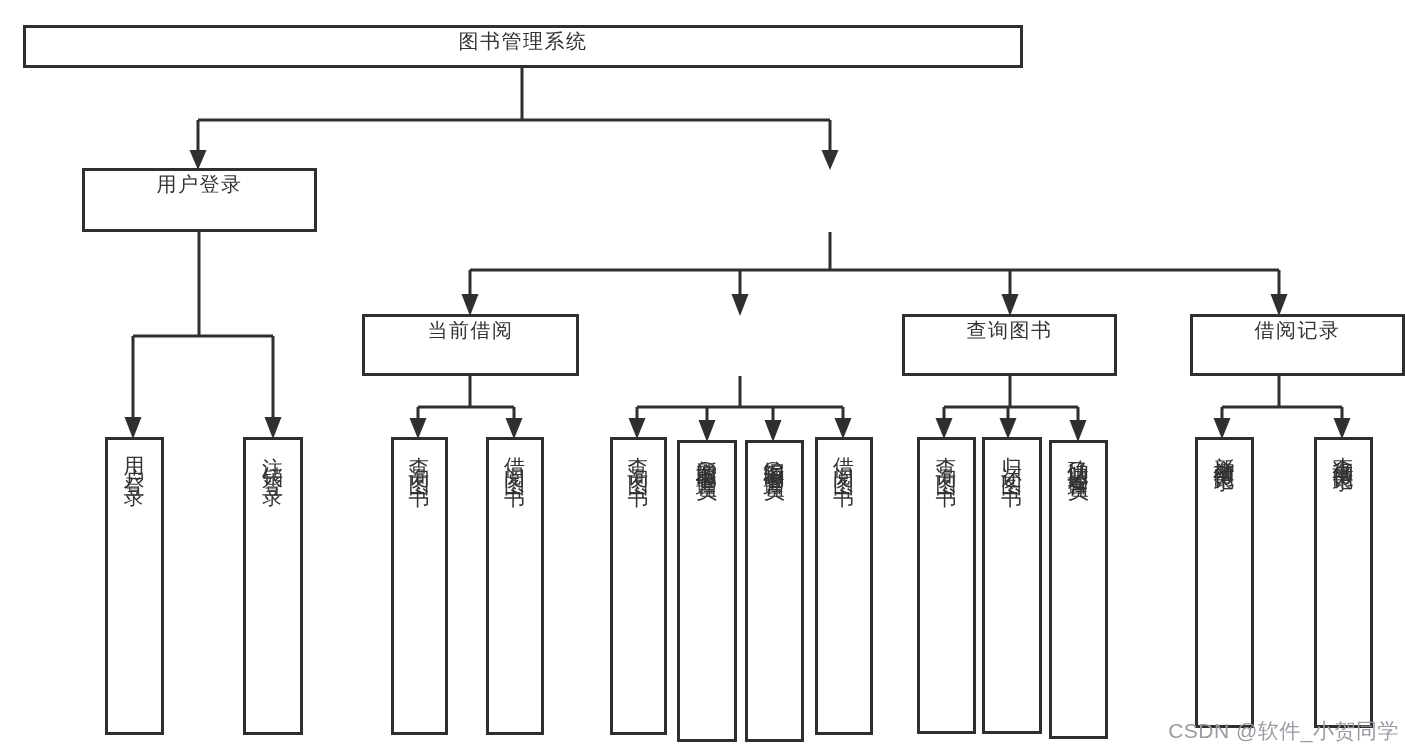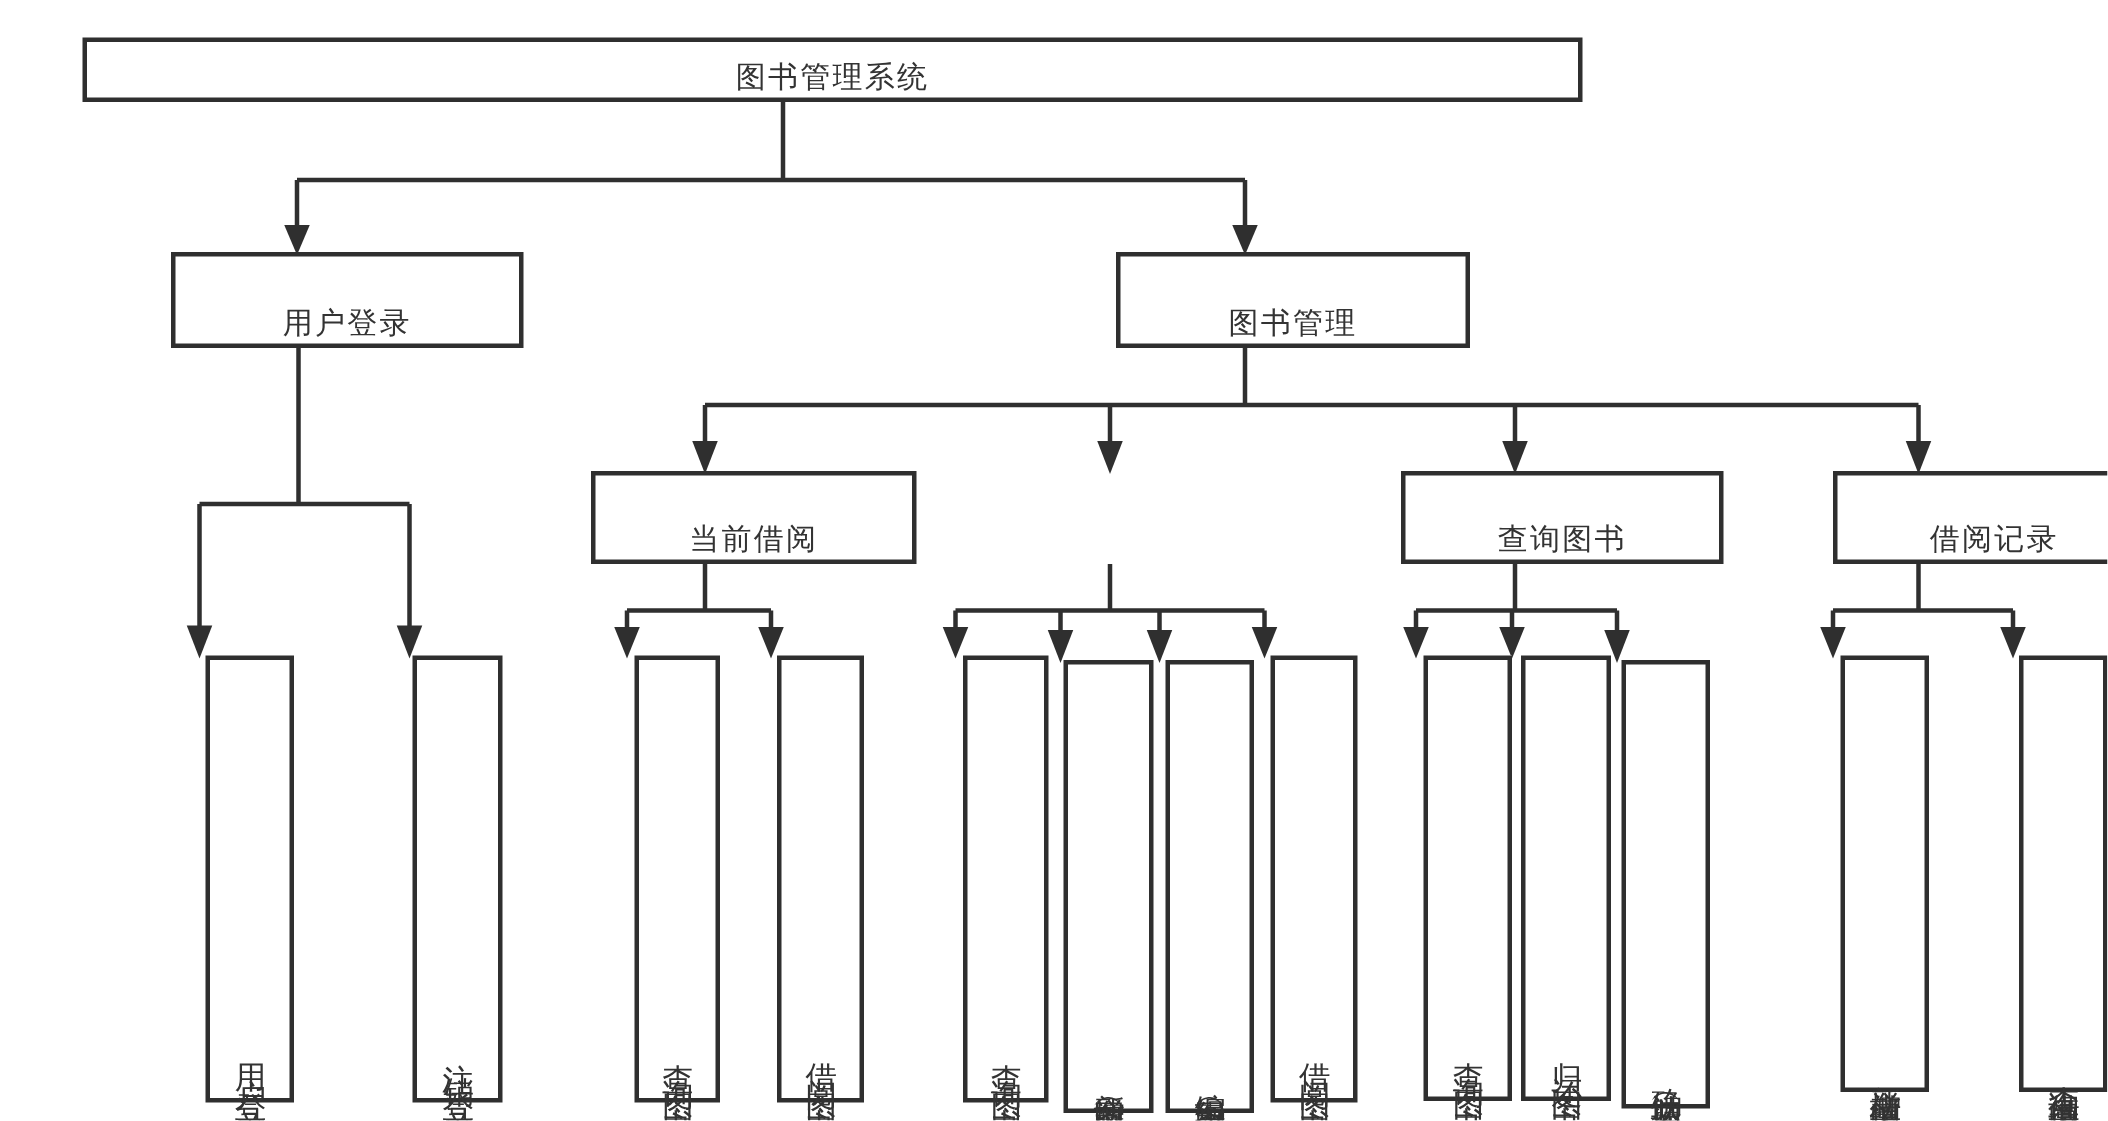--- a/index.html
+++ b/index.html
@@ -12,24 +12,23 @@
     overflow:hidden;
   }
   #connectors{position:absolute;left:0;top:0;z-index:1;}
   .box{
     position:absolute;
     z-index:2;
     box-sizing:border-box;
     background:#ffffff;
     border:3px solid #2f2f2f;
     display:flex;
-    align-items:flex-end;
+    align-items:flex-start;
     justify-content:center;
     text-align:center;
-    margin-left:32px;
   }
   .hl span{font-size:20px;letter-spacing:1.5px;}
   .vl span{
     writing-mode:vertical-rl;
     text-orientation:mixed;
     font-size:21px;
     letter-spacing:10px;
     line-height:1;
   }
   .vl.tight span{letter-spacing:3px;}
@@ -86,23 +85,20 @@
     <polygon points="1333.5,418 1350.5,418 1342,439" fill="#2f2f2f" stroke="none"></polygon>
   </svg>
 
   <div class="box hl" style="left:23px;top:25px;width:1000px;height:43px">
     <span>图书管理系统</span>
   </div>
 
   <div class="box hl" style="left:82px;top:168px;width:235px;height:64px">
     <span>用户登录</span>
   </div>
-  <div class="box hl" style="left:712px;top:168px;width:236px;height:64px">
-    <span>图书管理</span>
-  </div>
 
   <div class="box hl" style="left:362px;top:314px;width:217px;height:62px">
     <span>当前借阅</span>
   </div>
   <div class="box hl" style="left:902px;top:314px;width:215px;height:62px">
     <span>查询图书</span>
   </div>
   <div class="box hl" style="left:1190px;top:314px;width:215px;height:62px">
     <span>借阅记录</span>
   </div>
@@ -144,14 +140,15 @@
     <span>确认归还（管理员）</span>
   </div>
 
   <div class="box vl tight" style="left:1195px;top:437px;width:59px;height:291px">
     <span>新增借阅记录</span>
   </div>
   <div class="box vl tight" style="left:1314px;top:437px;width:59px;height:291px">
     <span>查询借阅记录</span>
   </div>
 
+  <div id="watermark">CSDN @软件_小贺同学</div>
 
 </div>
 
 </body></html>

